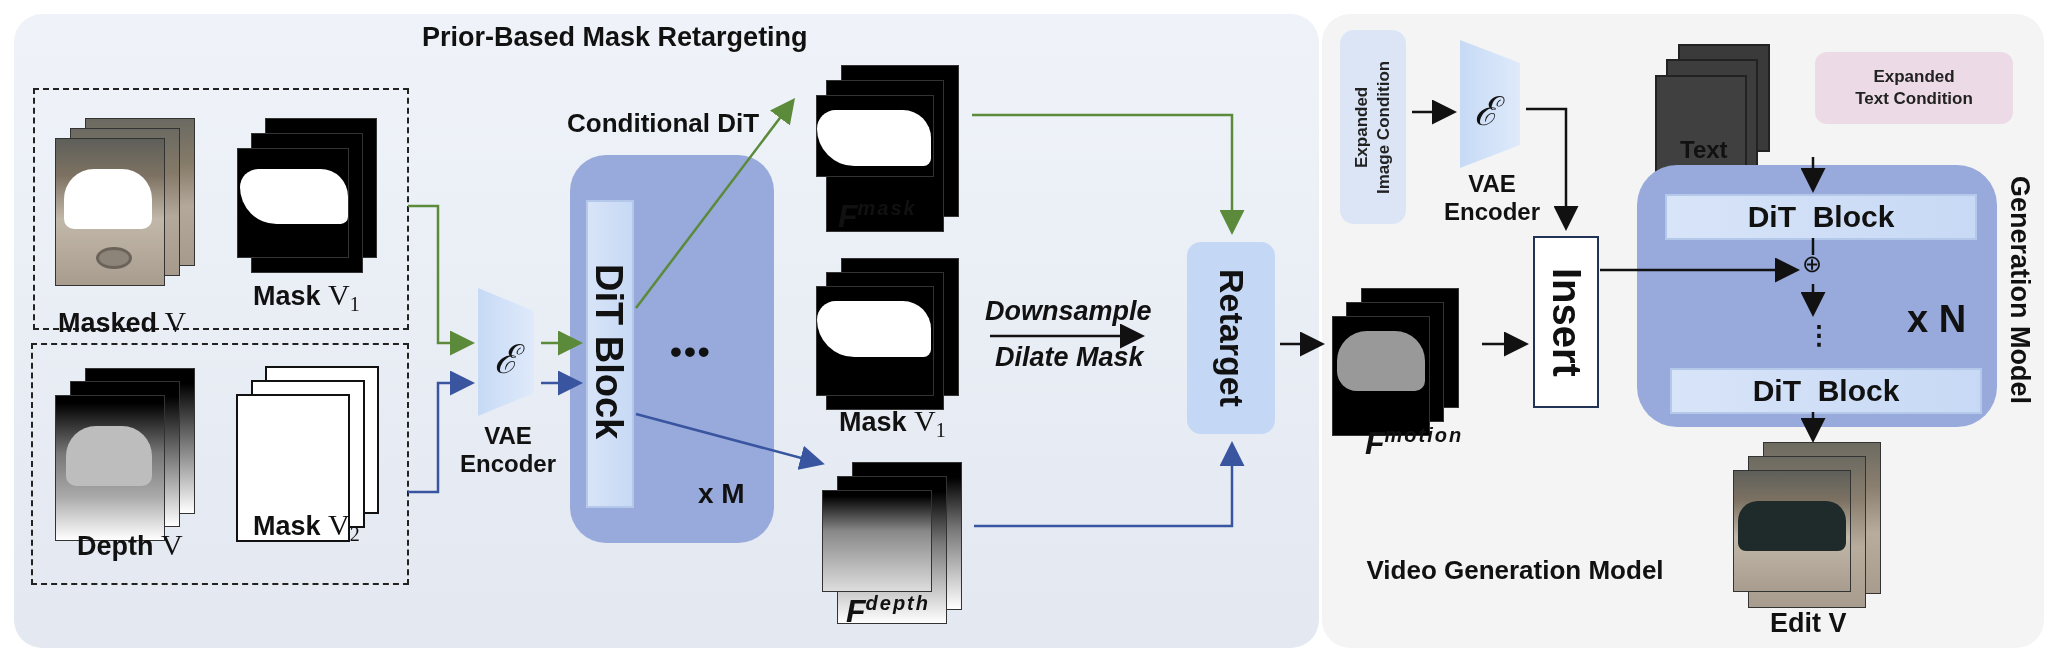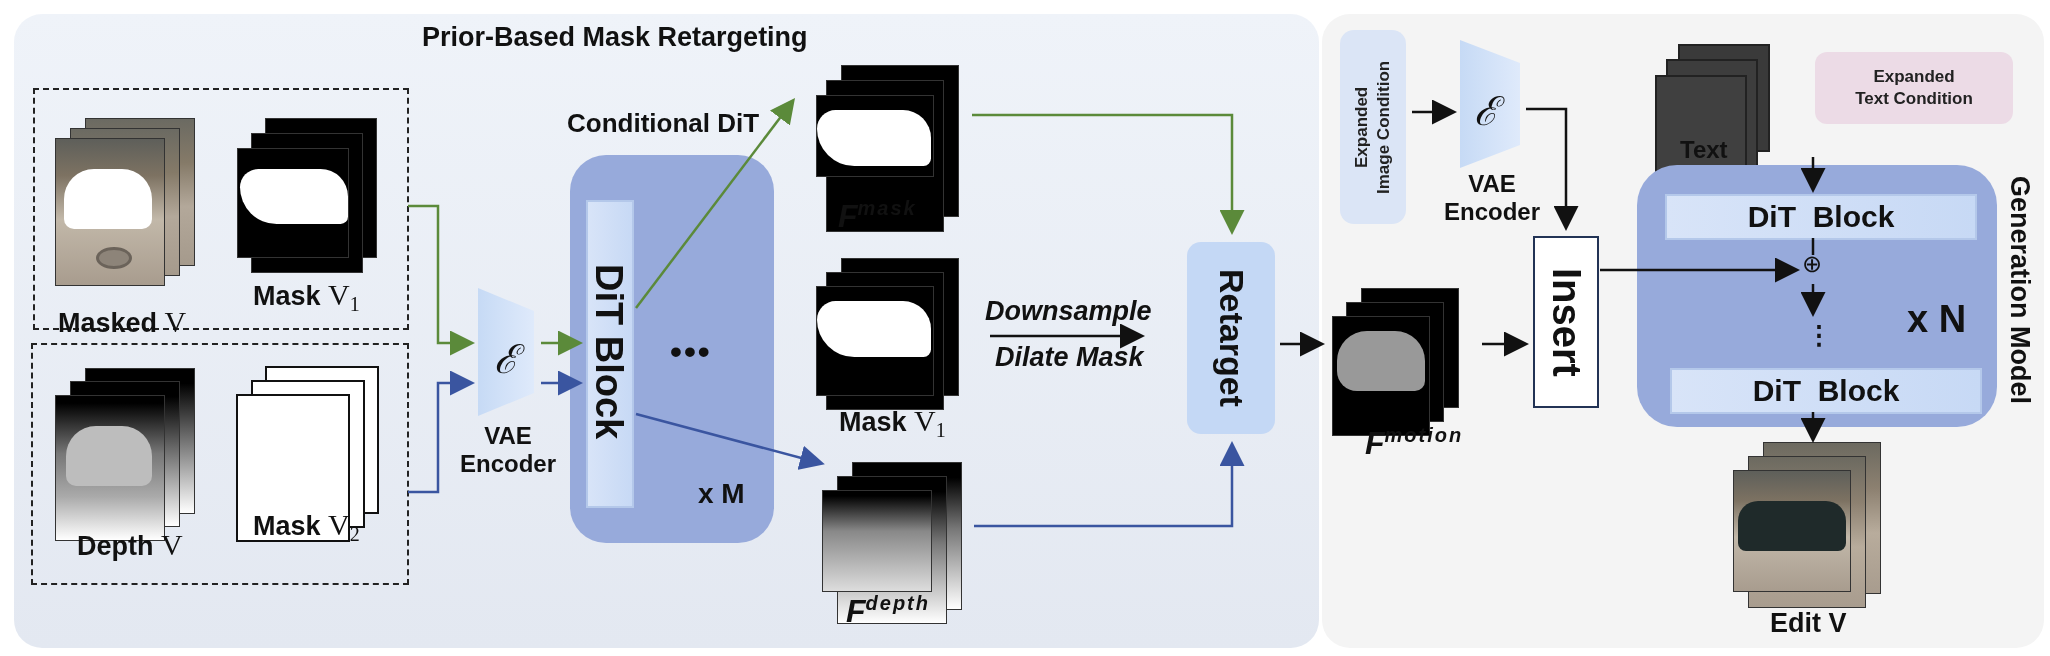--- a/index.html
+++ b/index.html
@@ -164,20 +164,21 @@
 <div>
   <div class="frame blackframe" style="left:1361px;top:288px;width:96px;height:118px;"></div>
   <div class="frame blackframe" style="left:1346px;top:302px;width:96px;height:118px;"></div>
   <div class="frame blackframe" style="left:1332px;top:316px;width:96px;height:118px;">
     <div style="position:absolute;left:4px;top:14px;width:88px;height:60px;background:#999;border-radius:30px 30px 10px 20px;"></div>
   </div>
 </div>
 <div class="abs fsup" style="left:1354px;top:424px;margin-left:11px;"><span>F</span><sup>motion</sup></div>
 
 <div class="abs lbl" style="left:1330px;top:554px;width:370px;text-align:center;font-size:26px;line-height:32px;">
+  <div>Video Generation Model</div>
 </div>
 
 <div>
   <div class="frame" style="left:1763px;top:442px;width:116px;height:150px;background:linear-gradient(#6c6a60,#8c8070 30%,#b8ac9c 60%,#a89c8e);"></div>
   <div class="frame" style="left:1748px;top:456px;width:116px;height:150px;background:linear-gradient(#6c6a60,#8c8070 30%,#b8ac9c 60%,#a89c8e);"></div>
   <div class="frame" style="left:1733px;top:470px;width:116px;height:120px;background:linear-gradient(#5e5f5a,#7d7262 25%,#c2b8a9 55%,#a89c8e);">
     <div style="position:absolute;left:4px;top:30px;width:108px;height:50px;background:#1f2a2a;border-radius:20px 20px 8px 8px;"></div>
   </div>
 </div>
 <div class="abs lbl" style="left:1770px;top:608px;">Edit V</div>

